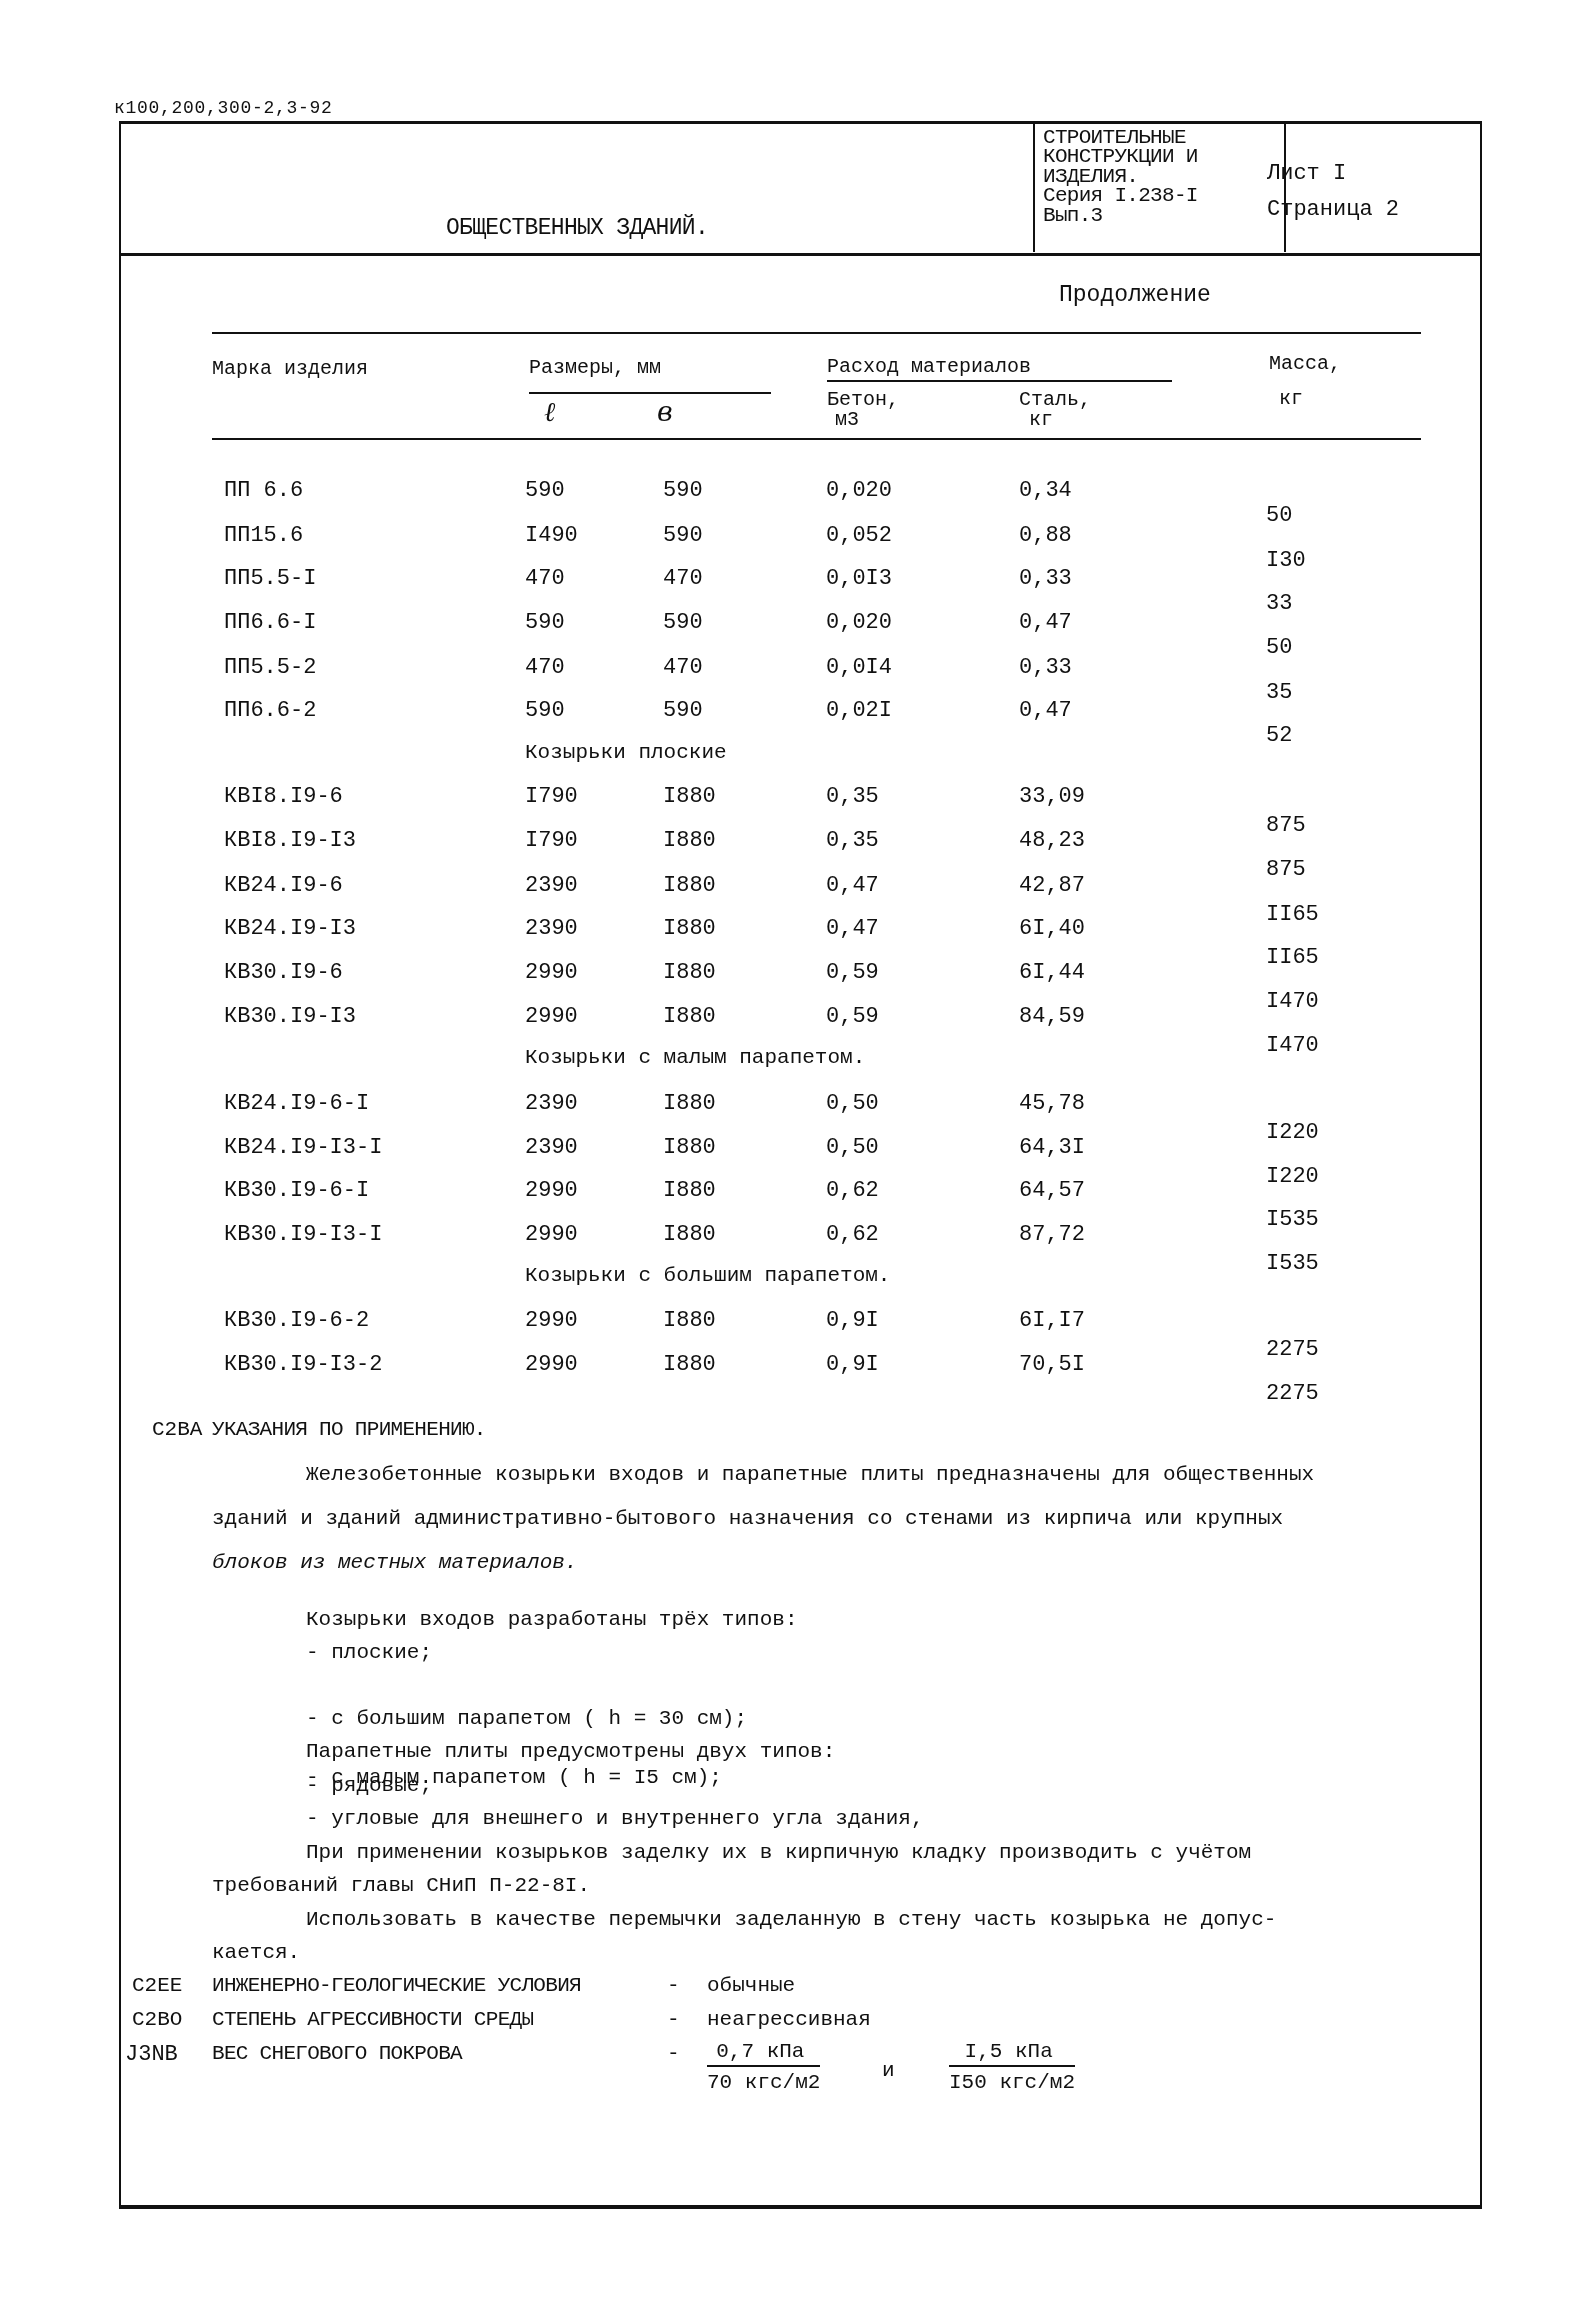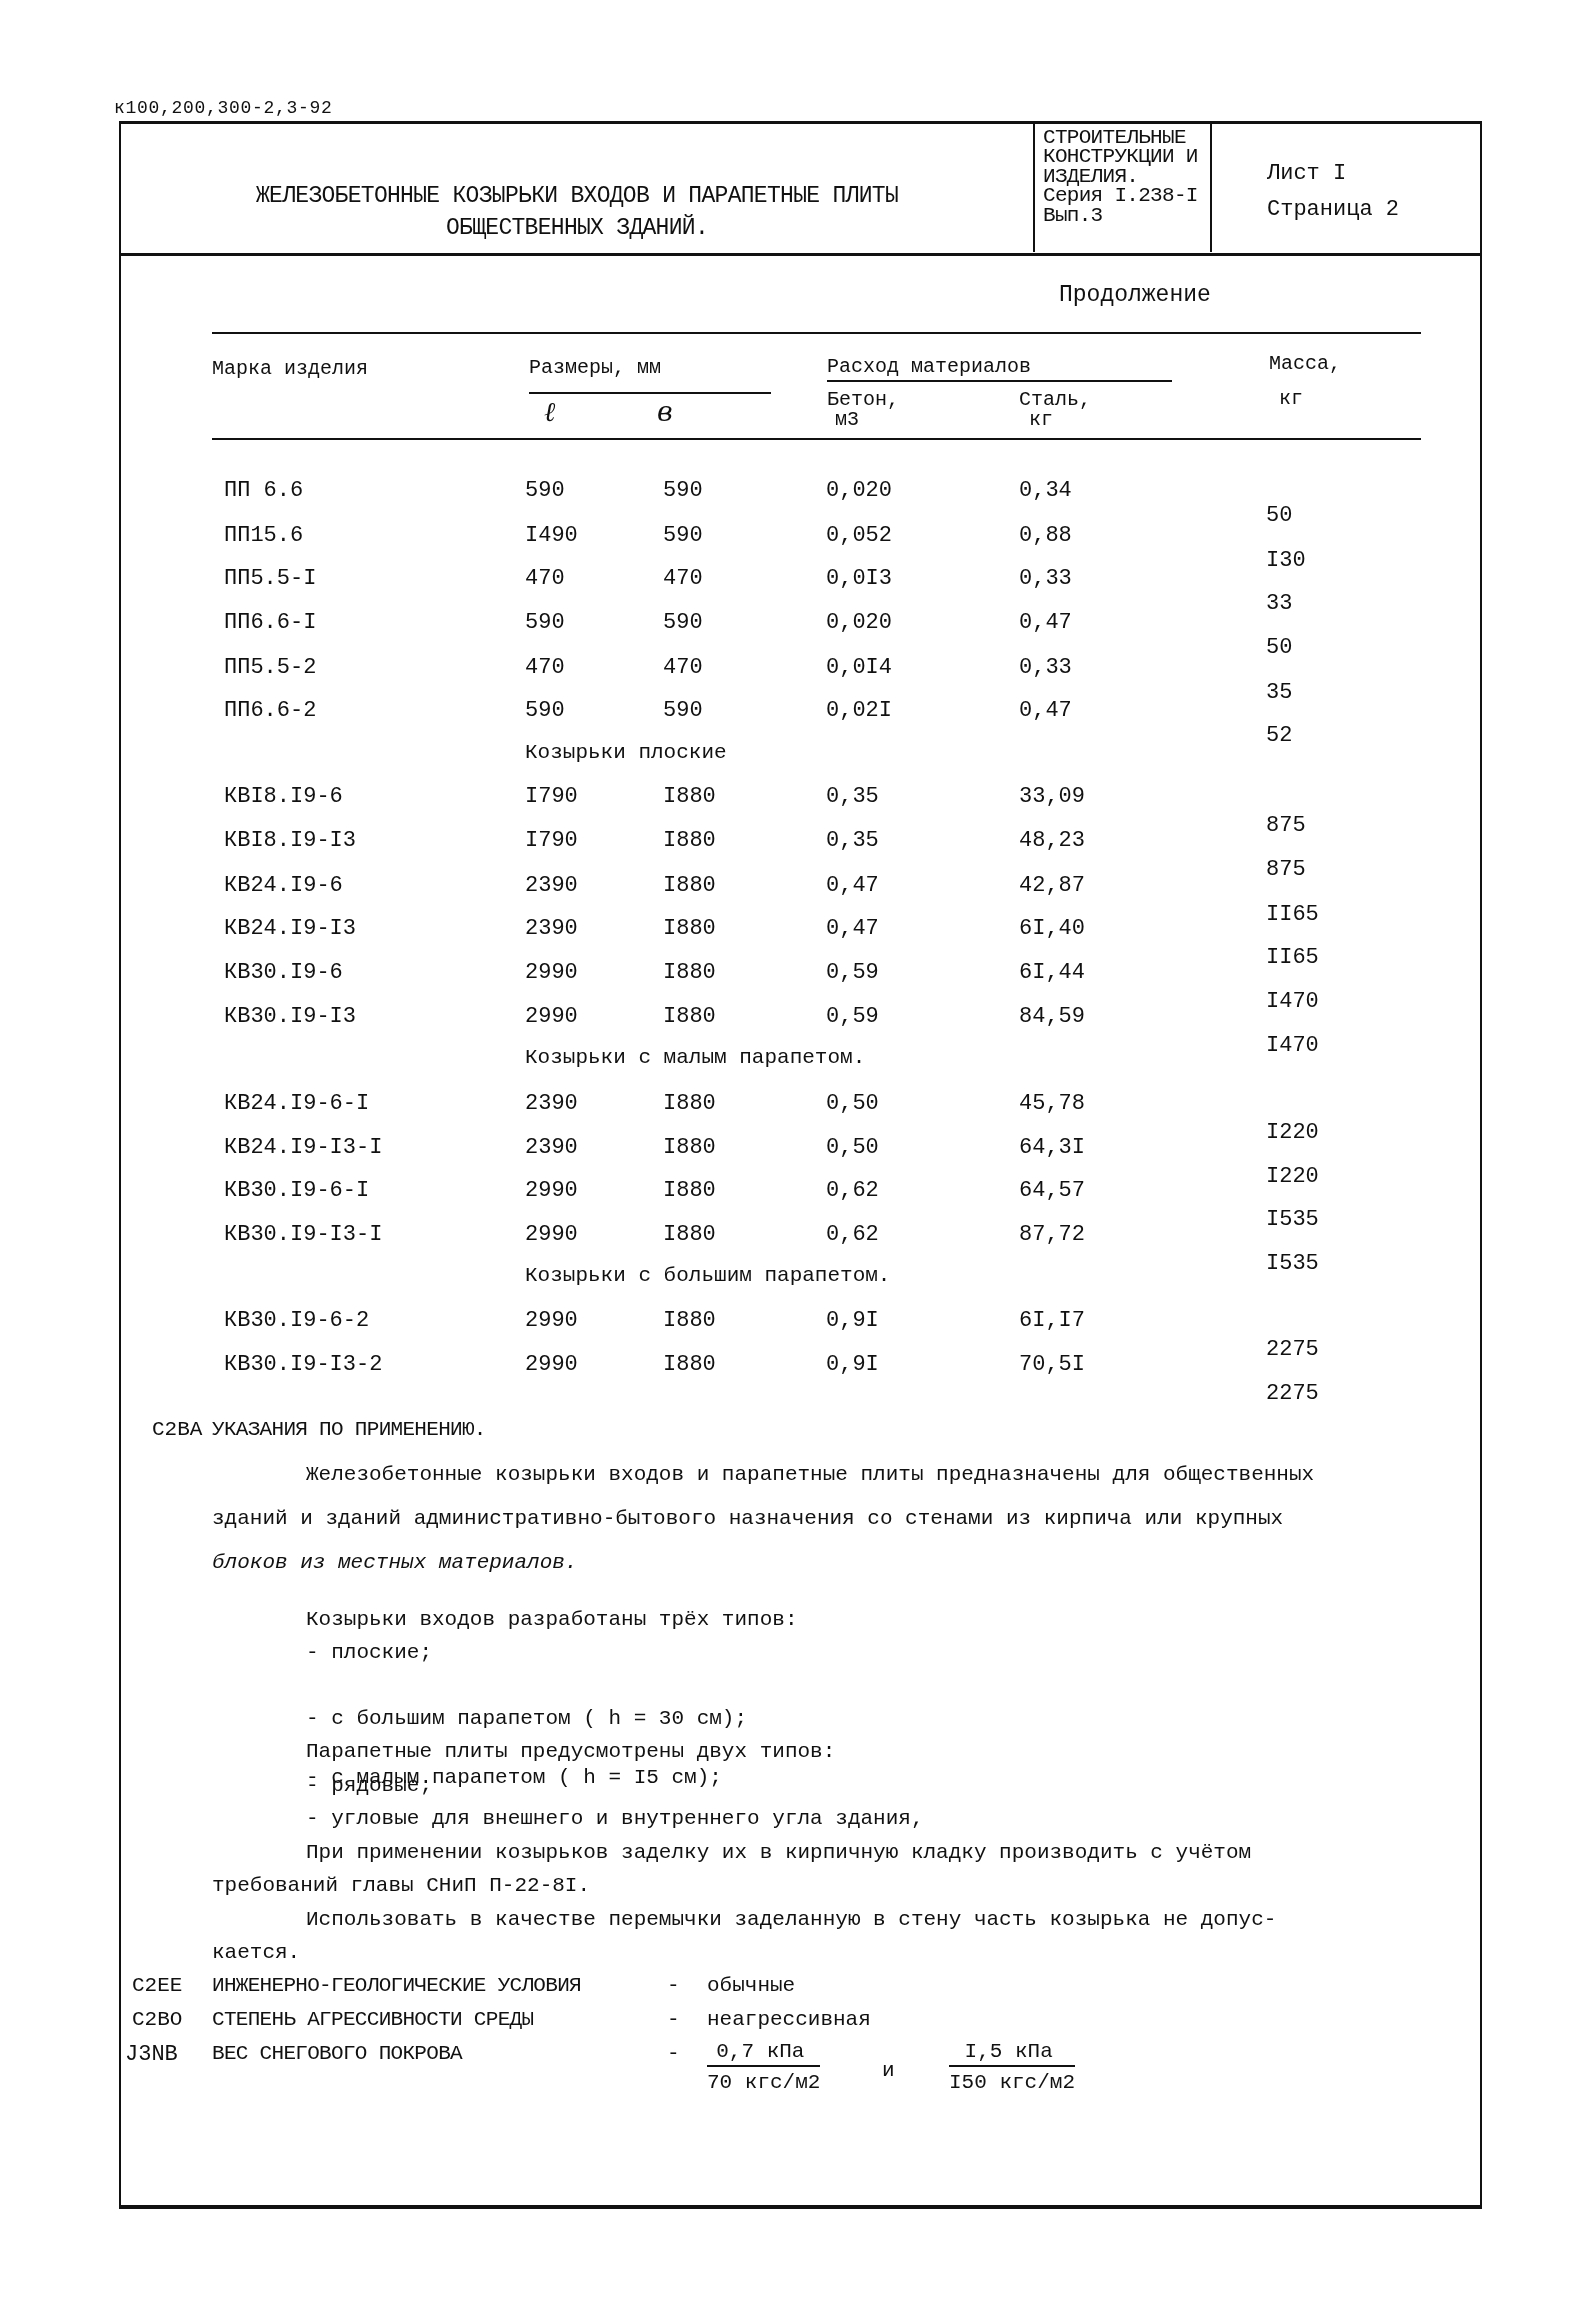--- a/index.html
+++ b/index.html
@@ -9,21 +9,21 @@
     .code-top { left: 114px; top: 98px; font-size: 18px; letter-spacing: 0.7px; }
     .frame { left: 119px; top: 121px; width: 1363px; height: 2088px;
              border: 2.7px solid #111; border-top: 3.4px solid #111; border-bottom: 4px solid #111;
              box-sizing: border-box; }
     .header { left: 119px; top: 121px; width: 1363px; height: 135px;
               border-bottom: 3.4px solid #111; box-sizing: border-box; }
     .hdr-title { left: 119px; top: 121px; width: 916px; height: 131px;
                  display: flex; flex-direction: column; justify-content: flex-end;
                  align-items: center; padding-bottom: 8px; box-sizing: border-box;
                  font-size: 23px; line-height: 32px; letter-spacing: -0.7px; text-align: center; }
-    .hdr-series { left: 1033px; top: 121px; width: 179px; height: 131px;
+    .hdr-series { left: 1033px; top: 121px; width: 253px; height: 131px;
                   border-left: 2.7px solid #111; border-right: 2.7px solid #111; box-sizing: border-box;
                   padding: 6.7px 8px; font-size: 21px; line-height: 19.5px; letter-spacing: -0.7px; }
     .hdr-sheet { left: 1244px; top: 121px; width: 237px; height: 131px; box-sizing: border-box;
                  padding: 35px 0 0 23px; font-size: 22px; line-height: 36px; }
     .continuation { left: 1059px; top: 282px; font-size: 23px; text-align: right; }
     .rule { height: 2px; background: #111; }
     .th { font-size: 20px; line-height: 21.5px; }
     .italic-sym { font-family: "DejaVu Serif", serif; font-style: italic; font-size: 27px; }
     .row { position: absolute; left: 0; width: 1591px; height: 27px; font-size: 22px; }
     .row span { position: absolute; top: 0; white-space: nowrap; }
@@ -43,21 +43,20 @@
   </style>
 </head>
 <body>
 
 <div class="abs code-top">к100,200,300-2,3-92</div>
 
 <div class="abs frame"></div>
 
 <div class="abs header"></div>
 <div class="abs hdr-title">
-  <div>ЖЕЛЕЗОБЕТОННЫЕ КОЗЫРЬКИ ВХОДОВ И ПАРАПЕТНЫЕ ПЛИТЫ</div>
   <div>ОБЩЕСТВЕННЫХ ЗДАНИЙ.</div>
 </div>
 <div class="abs hdr-series">
   <div>СТРОИТЕЛЬНЫЕ</div>
   <div>КОНСТРУКЦИИ И</div>
   <div>ИЗДЕЛИЯ.</div>
   <div>Серия I.238-I</div>
   <div>Вып.3</div>
 </div>
 <div class="abs hdr-sheet">

